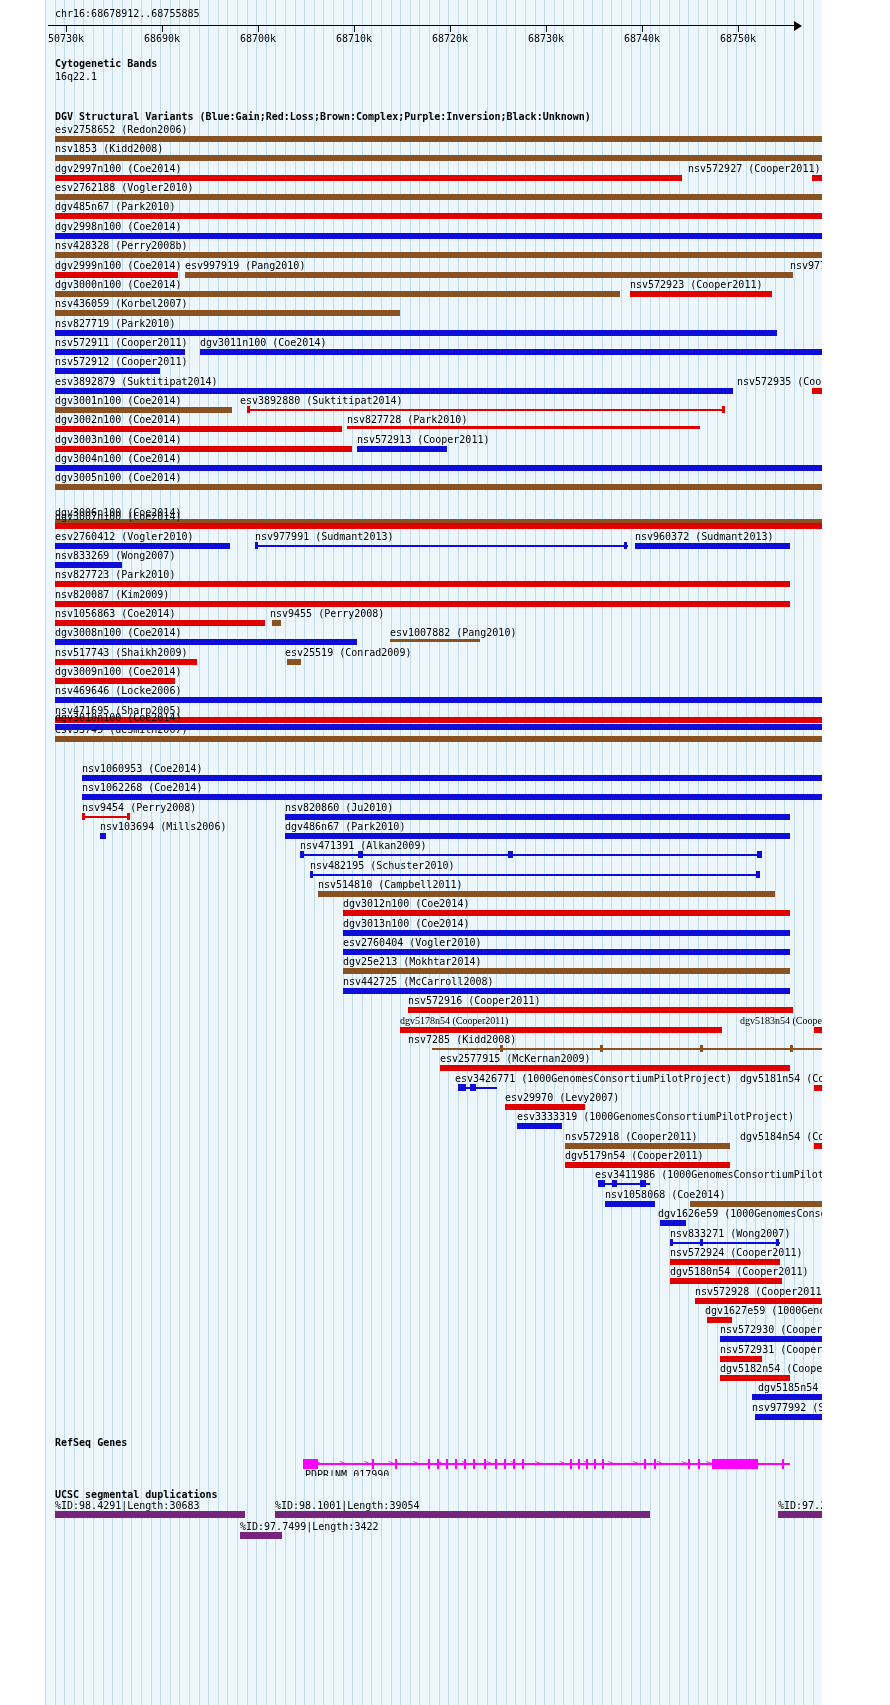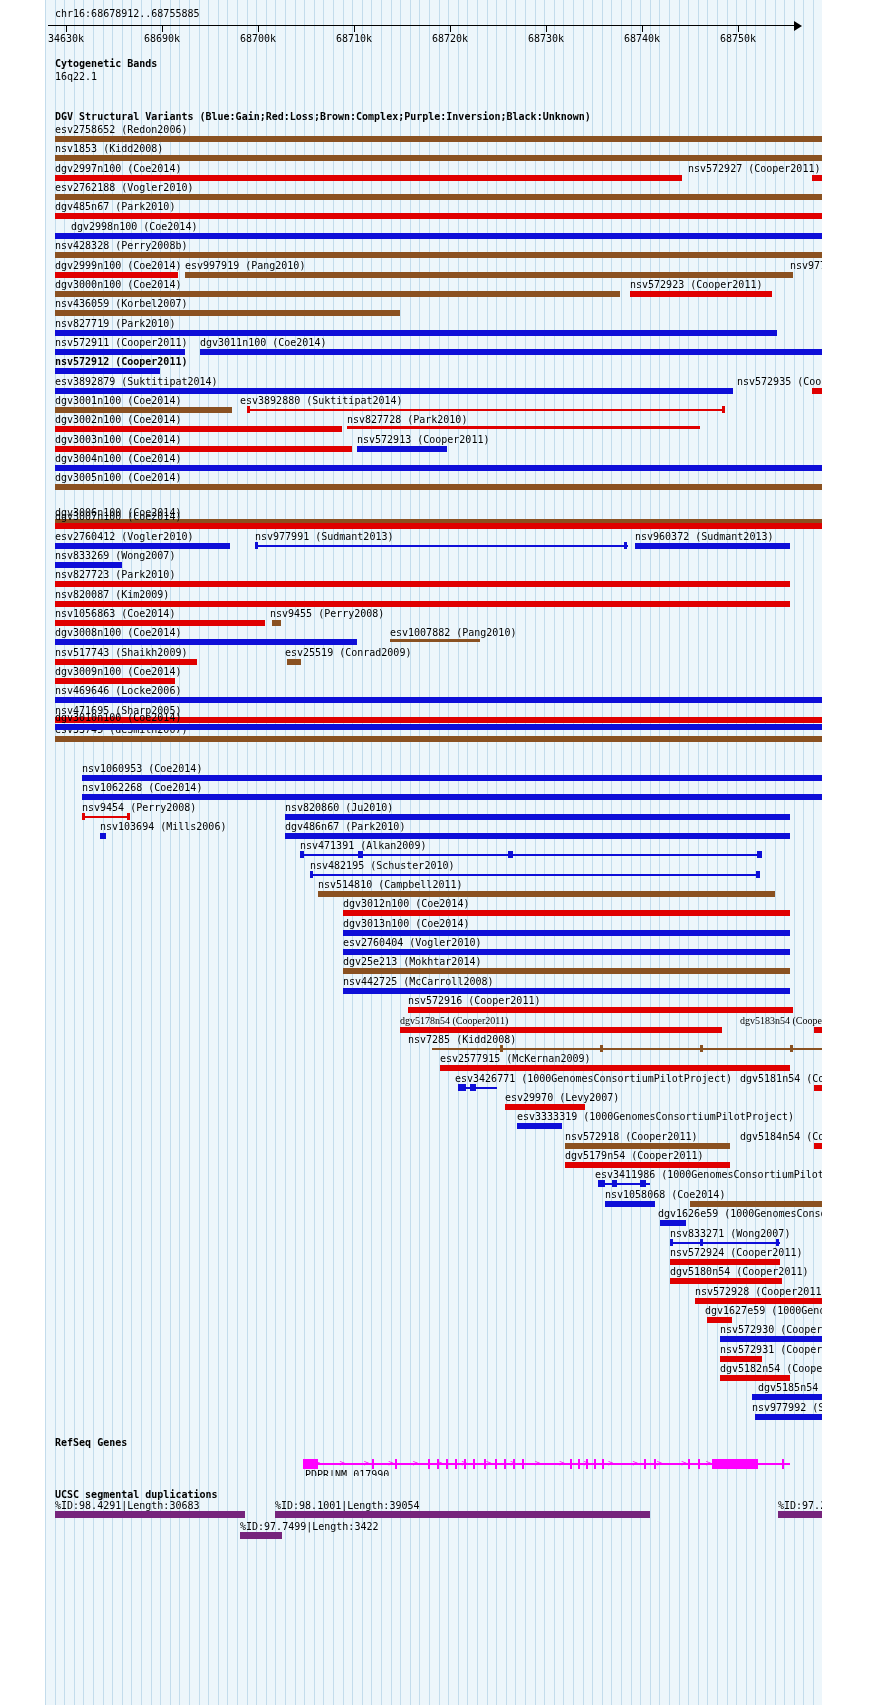--- a/index.html
+++ b/index.html
@@ -30,21 +30,21 @@
 <body>
 
 <div id="page">
   <div class="stripes"></div>
 
   <div id="pos-label">chr16:68678912..68755885</div>
   <div id="ruler">
     <div id="ruler-line"></div>
     <div id="ruler-arrow"></div>
   <div class="rtick" style="left: 66px;"></div>
-      <div class="rlabel" style="left: 66px;">34630k</div>
+      <div class="rlabel" style="left: 66px;">50730k</div>
       <div class="rtick" style="left: 162px;"></div>
       <div class="rlabel" style="left: 162px;">68690k</div>
       <div class="rtick" style="left: 258px;"></div>
       <div class="rlabel" style="left: 258px;">68700k</div>
       <div class="rtick" style="left: 354px;"></div>
       <div class="rlabel" style="left: 354px;">68710k</div>
       <div class="rtick" style="left: 450px;"></div>
       <div class="rlabel" style="left: 450px;">68720k</div>
       <div class="rtick" style="left: 546px;"></div>
       <div class="rlabel" style="left: 546px;">68730k</div>
@@ -75,21 +75,21 @@
       </div>
       <div class="vrow" style="top: 182.08px;">
         <div class="vlabel" style="left: 55px;">esv2762188 (Vogler2010)</div>
         <div class="vbar" style="left: 55px; width: 767px; top: 12px; height: 6px; background: rgb(138, 81, 33);"></div>
       </div>
       <div class="vrow" style="top: 201.44px;">
         <div class="vlabel" style="left: 55px;">dgv485n67 (Park2010)</div>
         <div class="vbar" style="left: 55px; width: 767px; top: 12px; height: 6px; background: rgb(224, 0, 0);"></div>
       </div>
       <div class="vrow" style="top: 220.8px;">
-        <div class="vlabel" style="left: 55px; margin-left: 16px;">dgv2998n100 (Coe2014)</div>
+        <div class="vlabel" style="left: 55px;">dgv2998n100 (Coe2014)</div>
         <div class="vbar" style="left: 55px; width: 767px; top: 12px; height: 6px; background: rgb(14, 14, 216);"></div>
       </div>
       <div class="vrow" style="top: 240.16px;">
         <div class="vlabel" style="left: 55px;">nsv428328 (Perry2008b)</div>
         <div class="vbar" style="left: 55px; width: 767px; top: 12px; height: 6px; background: rgb(138, 81, 33);"></div>
       </div>
       <div class="vrow" style="top: 259.52px;">
         <div class="vlabel" style="left: 55px;">dgv2999n100 (Coe2014)</div>
         <div class="vbar" style="left: 55px; width: 123px; top: 12px; height: 6px; background: rgb(224, 0, 0);"></div>
         <div class="vlabel" style="left: 185px;">esv997919 (Pang2010)</div>
@@ -109,21 +109,21 @@
       <div class="vrow" style="top: 317.6px;">
         <div class="vlabel" style="left: 55px;">nsv827719 (Park2010)</div>
         <div class="vbar" style="left: 55px; width: 722px; top: 12px; height: 6px; background: rgb(14, 14, 216);"></div>
       </div>
       <div class="vrow" style="top: 336.96px;">
         <div class="vlabel" style="left: 55px;">nsv572911 (Cooper2011)</div>
         <div class="vbar" style="left: 55px; width: 130px; top: 12px; height: 6px; background: rgb(14, 14, 216);"></div>
         <div class="vlabel" style="left: 200px;">dgv3011n100 (Coe2014)</div>
         <div class="vbar" style="left: 200px; width: 622px; top: 12px; height: 6px; background: rgb(14, 14, 216);"></div>
       </div>
-      <div class="vrow" style="top: 356.32px; font-weight: bold;">
+      <div class="vrow" style="top: 356.32px;">
         <div class="vlabel" style="left: 55px;">nsv572912 (Cooper2011)</div>
         <div class="vbar" style="left: 55px; width: 105px; top: 12px; height: 6px; background: rgb(14, 14, 216);"></div>
       </div>
       <div class="vrow" style="top: 375.68px;">
         <div class="vlabel" style="left: 55px;">esv3892879 (Suktitipat2014)</div>
         <div class="vbar" style="left: 55px; width: 678px; top: 12px; height: 6px; background: rgb(14, 14, 216);"></div>
         <div class="vlabel" style="left: 737px;">nsv572935 (Cooper2011)</div>
         <div class="vbar" style="left: 812px; width: 10px; top: 12px; height: 6px; background: rgb(224, 0, 0);"></div>
       </div>
       <div class="vrow" style="top: 395.04px;">

